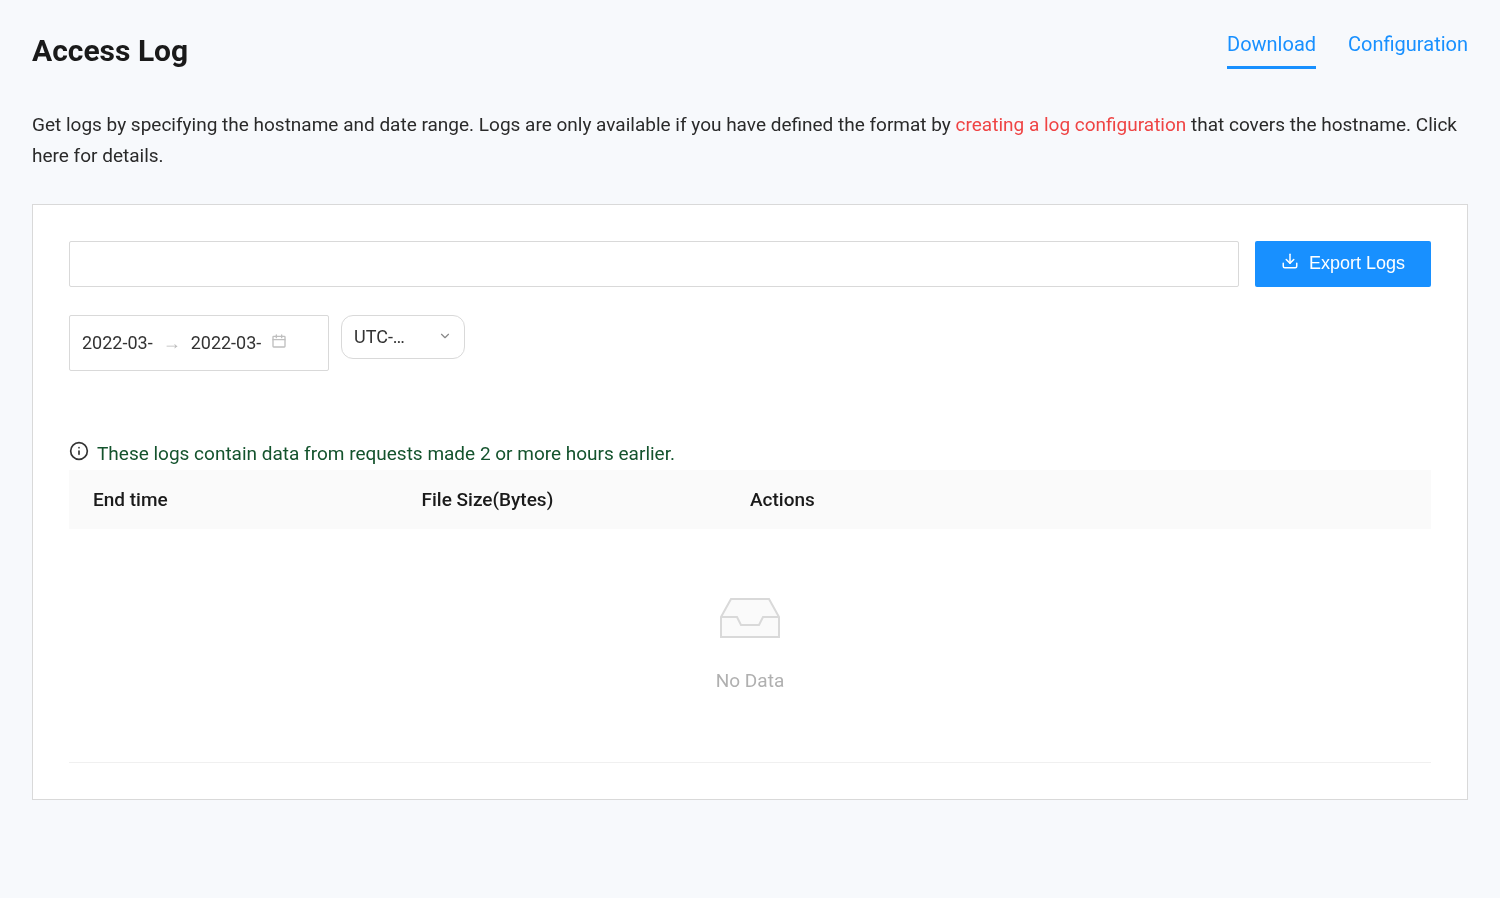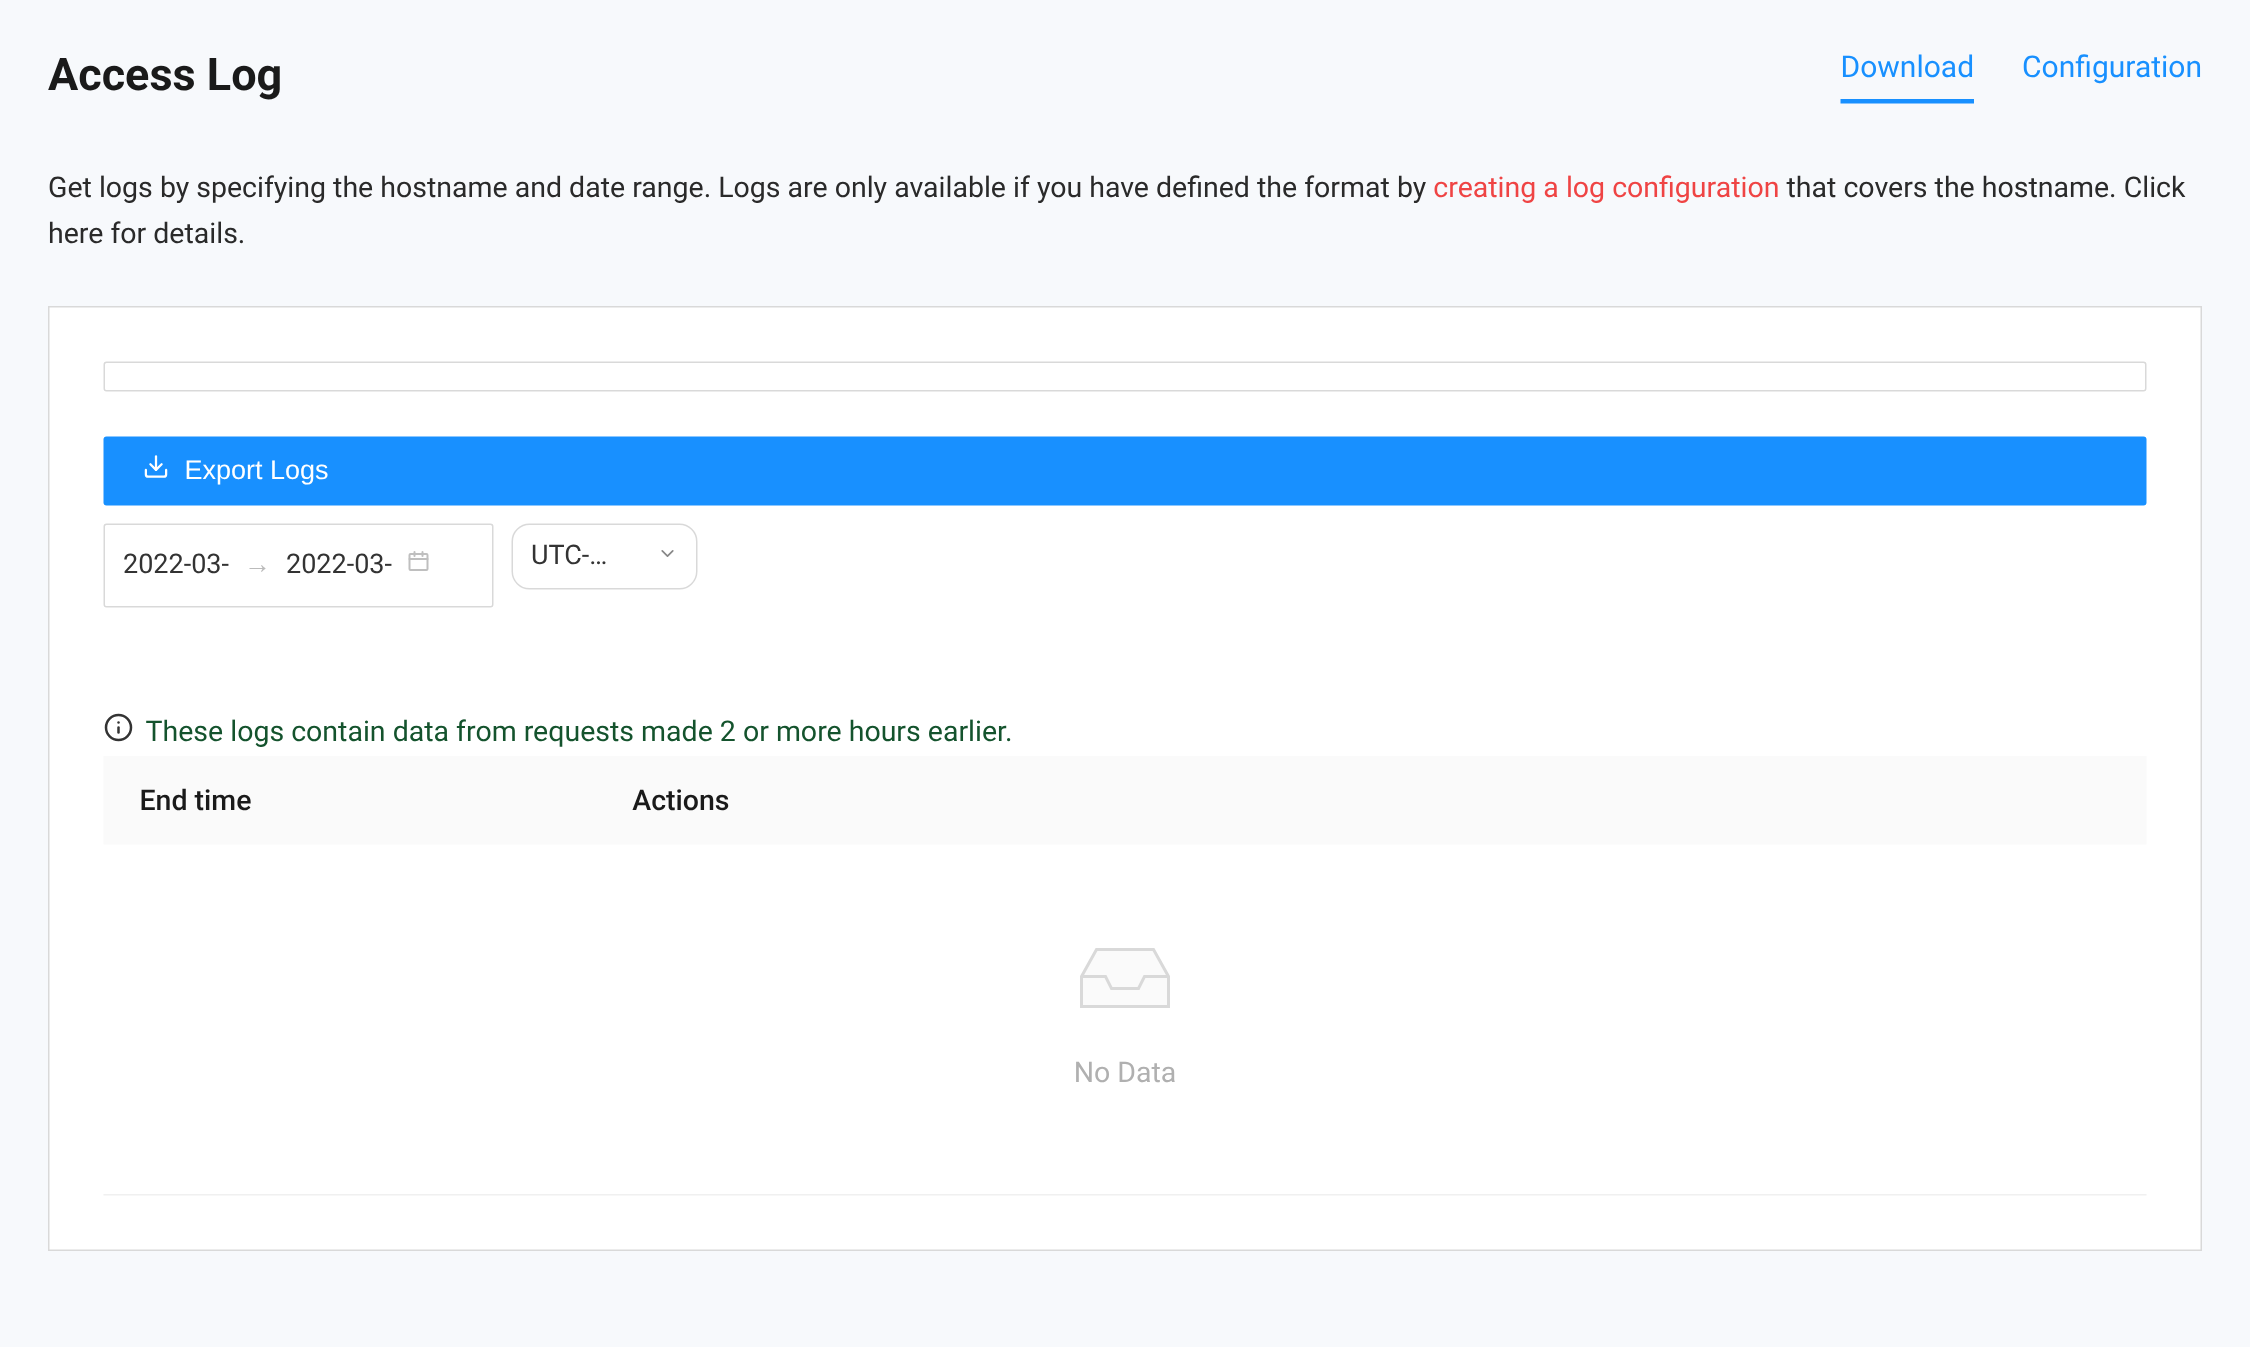--- a/index.html
+++ b/index.html
@@ -45,24 +45,23 @@
       color: #ef4444;
       text-decoration: none;
     }
     .card {
       background: #fff;
       border: 1px solid #d9d9d9;
       padding: 36px;
     }
     .controls-row {
       display: flex;
-      gap: 30px;
+      gap: 16px;
       align-items: stretch;
-      margin-bottom: 12px;
-      flex-direction: column;
+      margin-bottom: 28px;
     }
     .hostname-input {
       flex: 1;
       height: 46px;
       border: 1px solid #d9d9d9;
       border-radius: 2px;
       padding: 0 12px;
       font-size: 16px;
       background: #fff;
     }
@@ -211,20 +210,21 @@
           <circle cx="12" cy="12" r="10"></circle>
           <line x1="12" y1="16" x2="12" y2="12"></line>
           <line x1="12" y1="8" x2="12.01" y2="8"></line>
         </svg>
     </span>
     <span>These logs contain data from requests made 2 or more hours earlier.</span>
   </div>
 
   <div class="table-header">
     <div>End time</div>
+    <div>File Size(Bytes)</div>
     <div>Actions</div>
   </div>
 
   <div class="empty-state">
     <span>
       <svg viewBox="0 0 78 56" fill="none">
           <path d="M10 28 L20 10 L58 10 L68 28 L68 48 L10 48 Z" stroke="#d9d9d9" stroke-width="2" fill="#fafafa"></path>
           <path d="M10 28 L26 28 L30 36 L48 36 L52 28 L68 28" stroke="#d9d9d9" stroke-width="2" fill="none"></path>
         </svg>
     </span>

